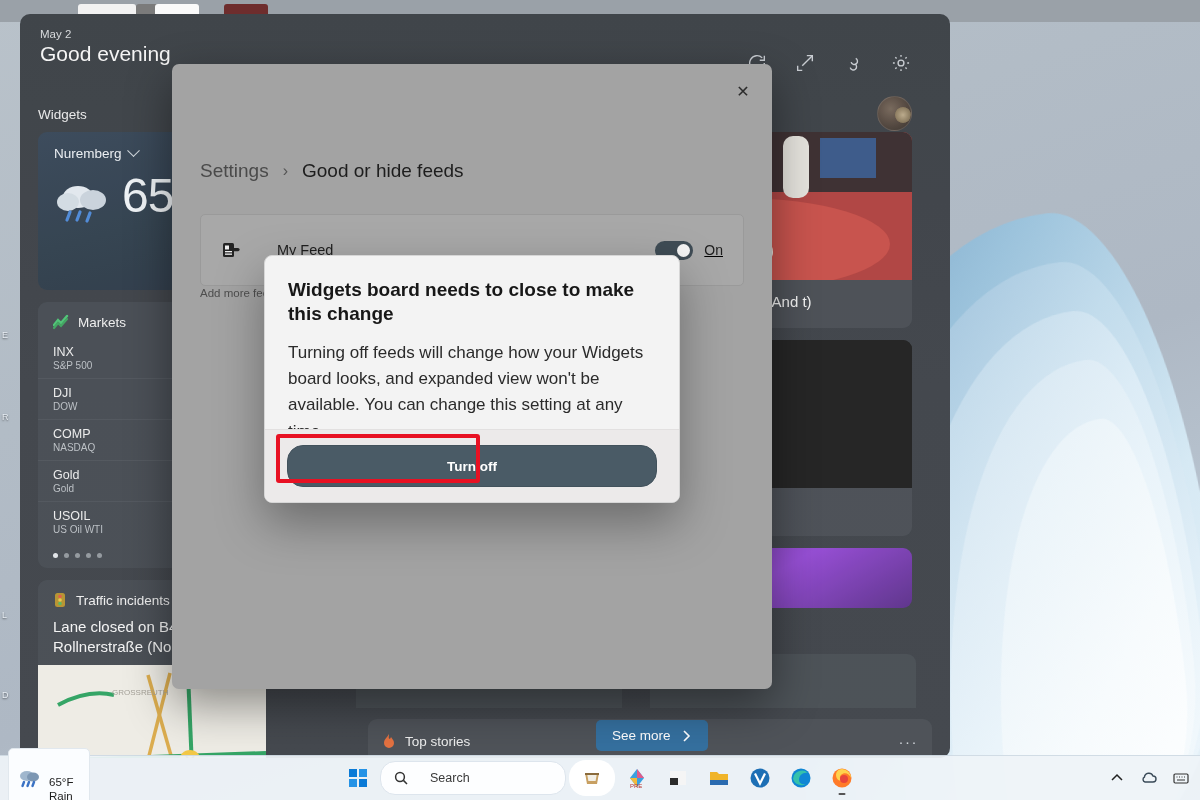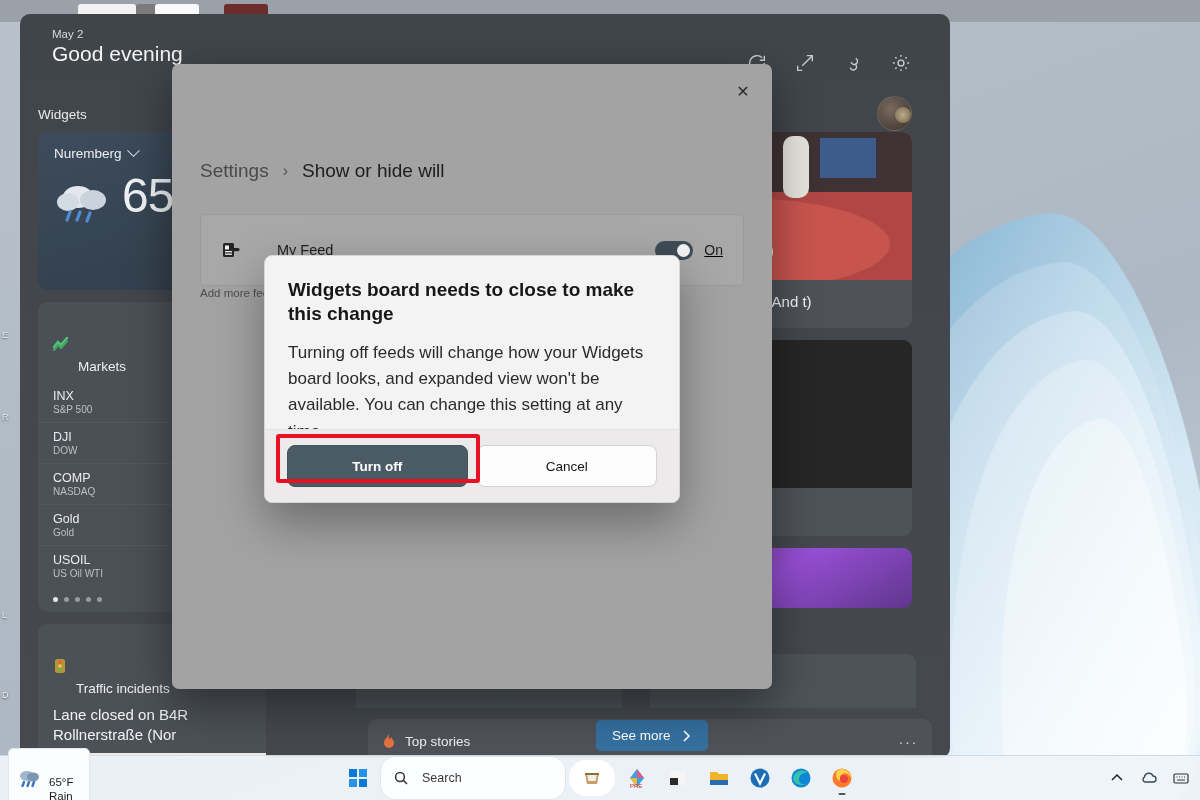--- a/index.html
+++ b/index.html
@@ -53,21 +53,21 @@
   
   #widgets-board {
     position: absolute; left: 20px; top: 14px;
     width: 930px; height: 744px;
     border-radius: 10px;
     background: linear-gradient(180deg, #2b3036 0%, #2f343a 50%, #30353b 100%);
     overflow: hidden;
   }
   #board-inner { position: absolute; inset: 0; }
 
-  .board-header { position: absolute; left: 32px; top: 14px; color: #f0f0f0; }
+  .board-header { position: absolute; left: 20px; top: 14px; color: #f0f0f0; }
   .board-date { font-size: 11.5px; color: #d3d6d9; }
   .board-greet { font-size: 21px; font-weight: 400; color: #f4f4f4; margin-top: 2px; text-align: center; }
   .board-section-title {
     position: absolute; left: 18px; top: 93px;
     font-size: 13.5px; color: #e8e8e8;
   }
 
   .board-tools { position: absolute; right: 38px; top: 38px; display: flex; gap: 26px; }
   .tool-ico { width: 22px; height: 22px; cursor: pointer; opacity: .88; }
   .avatar {
@@ -99,21 +99,21 @@
   .chev { width: 9px; height: 9px; border-right: 1.6px solid #cdd4da; border-bottom: 1.6px solid #cdd4da;
           transform: rotate(45deg) translate(-2px,-2px); display:inline-block; }
   .wc-main { display:flex; align-items:flex-start; margin-top: 12px; }
   .wc-temp { font-size: 48px; font-weight: 300; color: #eef2f5; line-height: .95; letter-spacing: -1px;}
   .wc-unit { font-size: 15px; color: #dfe5ea; margin-top: 7px; margin-left: 2px;}
   .wc-full { position:absolute; right: 14px; bottom: 11px; font-size: 11.5px; color: #c7ced4; }
   .cloud-ico { width: 64px; height: 48px; position: relative; margin-right: 4px; margin-top: 4px;}
 
   .markets-card { padding: 12px 0 10px 0; }
   .wc-head { display: flex; align-items: center; gap: 9px; padding: 0 15px 8px; }
-  .wc-head-title { font-size: 13.5px; color: #ececec; margin-top: 45px; }
+  .wc-head-title { font-size: 13.5px; color: #ececec; }
   .mkt-row { padding: 7px 15px; border-top: 1px solid rgba(255,255,255,.055); }
   .mkt-sym { font-size: 12.5px; color: #eaeaea; }
   .mkt-name { font-size: 10px; color: #b6bbc0; margin-top: 1px; }
   .dots { display: flex; gap: 6px; padding: 11px 15px 0; }
   .dot { width: 5px; height: 5px; border-radius: 50%; background: #8a9096; }
   .dot.active { background: #dfe3e7; }
 
   .traffic-card { padding: 12px 0 0 0; }
   .traffic-title { padding: 0 15px 9px; display:flex; align-items:center; gap:9px; }
   .traffic-head {
@@ -208,21 +208,21 @@
     overflow: hidden;
   }
   .cd-body { padding: 22px 23px 0; }
   .cd-title { font-size: 19px; font-weight: 600; color: #171717; line-height: 1.25; }
   .cd-text { font-size: 17px; color: #2b2b2b; line-height: 1.55; margin-top: 14px; }
   .cd-footer {
     position: absolute; left: 0; right: 0; bottom: 0; height: 73px;
     background: #eceaea; border-top: 1px solid #e2e0e0;
     display: flex; gap: 9px; padding: 15px 22px;
   }
-  .btn { flex: 1; border-radius: 8px; font-size: 13.5px;
+  .btn { flex: 1; border-radius: 16px; font-size: 13.5px;
          display: flex; align-items: center; justify-content: center; cursor: pointer; }
   .btn-primary { background: #4a5b66; color: #fff; font-weight: 600;
                  border: 1px solid #42525c; }
   .btn-secondary { background: #fcfcfc; color: #151515; border: 1px solid #d2d2d2; }
   .hl-box {
     position: absolute; left: 276px; top: 434px;
     width: 204px; height: 49px;
     border: 4px solid #e81123; border-radius: 3px;
     pointer-events: none;
   }
@@ -239,22 +239,22 @@
     background: #fbfdff; border: 1px solid #e1e8ee; border-radius: 5px;
     padding: 4px 16px 4px 9px; cursor: pointer;
   }
   .tb-w-text { line-height: 1.25; margin-top: 22px; }
   .tb-w-temp { font-size: 11.5px; color: #1d1d1d; }
   .tb-w-cond { font-size: 11.5px; color: #1d1d1d; }
   .tb-center { position: absolute; left: 50%; transform: translateX(-50%);
                display: flex; align-items: center; gap: 3px; }
   .tb-start { width: 38px; height: 36px; display:flex; align-items:center; justify-content:center; cursor:pointer;}
   .tb-search {
-    width: 186px; height: 44px; background: #fdfeff; border: 1px solid #dde5ed;
-    border-radius: 15px; display: flex; align-items: center; gap: 14px; padding: 0 13px;
+    width: 186px; height: 34px; background: #fdfeff; border: 1px solid #dde5ed;
+    border-radius: 15px; display: flex; align-items: center; gap: 22px; padding: 0 13px;
     cursor: text;
   }
   .tb-search-ph { font-size: 12.5px; color: #3a3a3a; }
   .tb-app { width: 38px; height: 36px; display:flex; align-items:center; justify-content:center;
             position: relative; cursor: pointer; border-radius: 5px; }
   .tb-app.active { background: #ffffff; border-radius: 17px; width: 46px; }
   .tb-app .ind { position:absolute; bottom: 1px; left: 50%; transform: translateX(-50%);
                  width: 7px; height: 2.5px; border-radius: 2px; background: #555; }
   .tb-right { position: absolute; right: 10px; display: flex; align-items: center; gap: 14px; }
   .tray-ico { width: 18px; height: 18px; cursor: pointer; }
@@ -461,21 +461,21 @@
 </div>
 
 <div id="board-scrim"></div>
 
 <div id="settings-flyout">
   <div class="flyout-close">✕</div>
 
   <div class="breadcrumb">
     <span class="bc-parent">Settings</span>
     <span class="bc-sep">›</span>
-    <span class="bc-current">Show or hide will</span>
+    <span class="bc-current">Good or hide feeds</span>
   </div>
 
   <div class="feed-panel">
     <svg class="feed-ico" viewBox="0 0 20 20">
       <rect x="2" y="3" width="11" height="14" rx="1.5" fill="#242424"></rect>
       <rect x="4" y="5.5" width="4" height="4" fill="#f0f0f0"></rect>
       <rect x="4" y="11" width="7" height="1.3" fill="#f0f0f0"></rect>
       <rect x="4" y="13.5" width="7" height="1.3" fill="#f0f0f0"></rect>
       <path d="M13 8h4a1.6 1.6 0 0 1 0 3.2h-4z" fill="#242424"></path>
     </svg>
@@ -493,21 +493,20 @@
   </div>
 </div>
 
 <div id="confirm-dialog">
   <div class="cd-body">
     <div class="cd-title">Widgets board needs to close to make this change</div>
     <div class="cd-text">Turning off feeds will change how your Widgets board looks, and expanded view won't be available. You can change this setting at any time.</div>
   </div>
   <div class="cd-footer">
     <div class="btn btn-primary">Turn off</div>
-    <div class="btn btn-secondary">Cancel</div>
   </div>
 </div>
 <div class="hl-box"></div>
 
 <div id="taskbar">
   <div class="tb-weather">
     <svg style="width:22px;height:20px" viewBox="0 0 22 20">
       <ellipse cx="9" cy="8" rx="7" ry="5" fill="#9fb6cd"></ellipse>
       <ellipse cx="15" cy="9" rx="6" ry="4.5" fill="#7d97b3"></ellipse>
       <path d="M6 14l-1.5 4M11 14l-1.5 4M16 14l-1.5 4" stroke="#3a72c4" stroke-width="2.4" stroke-linecap="round"></path>

